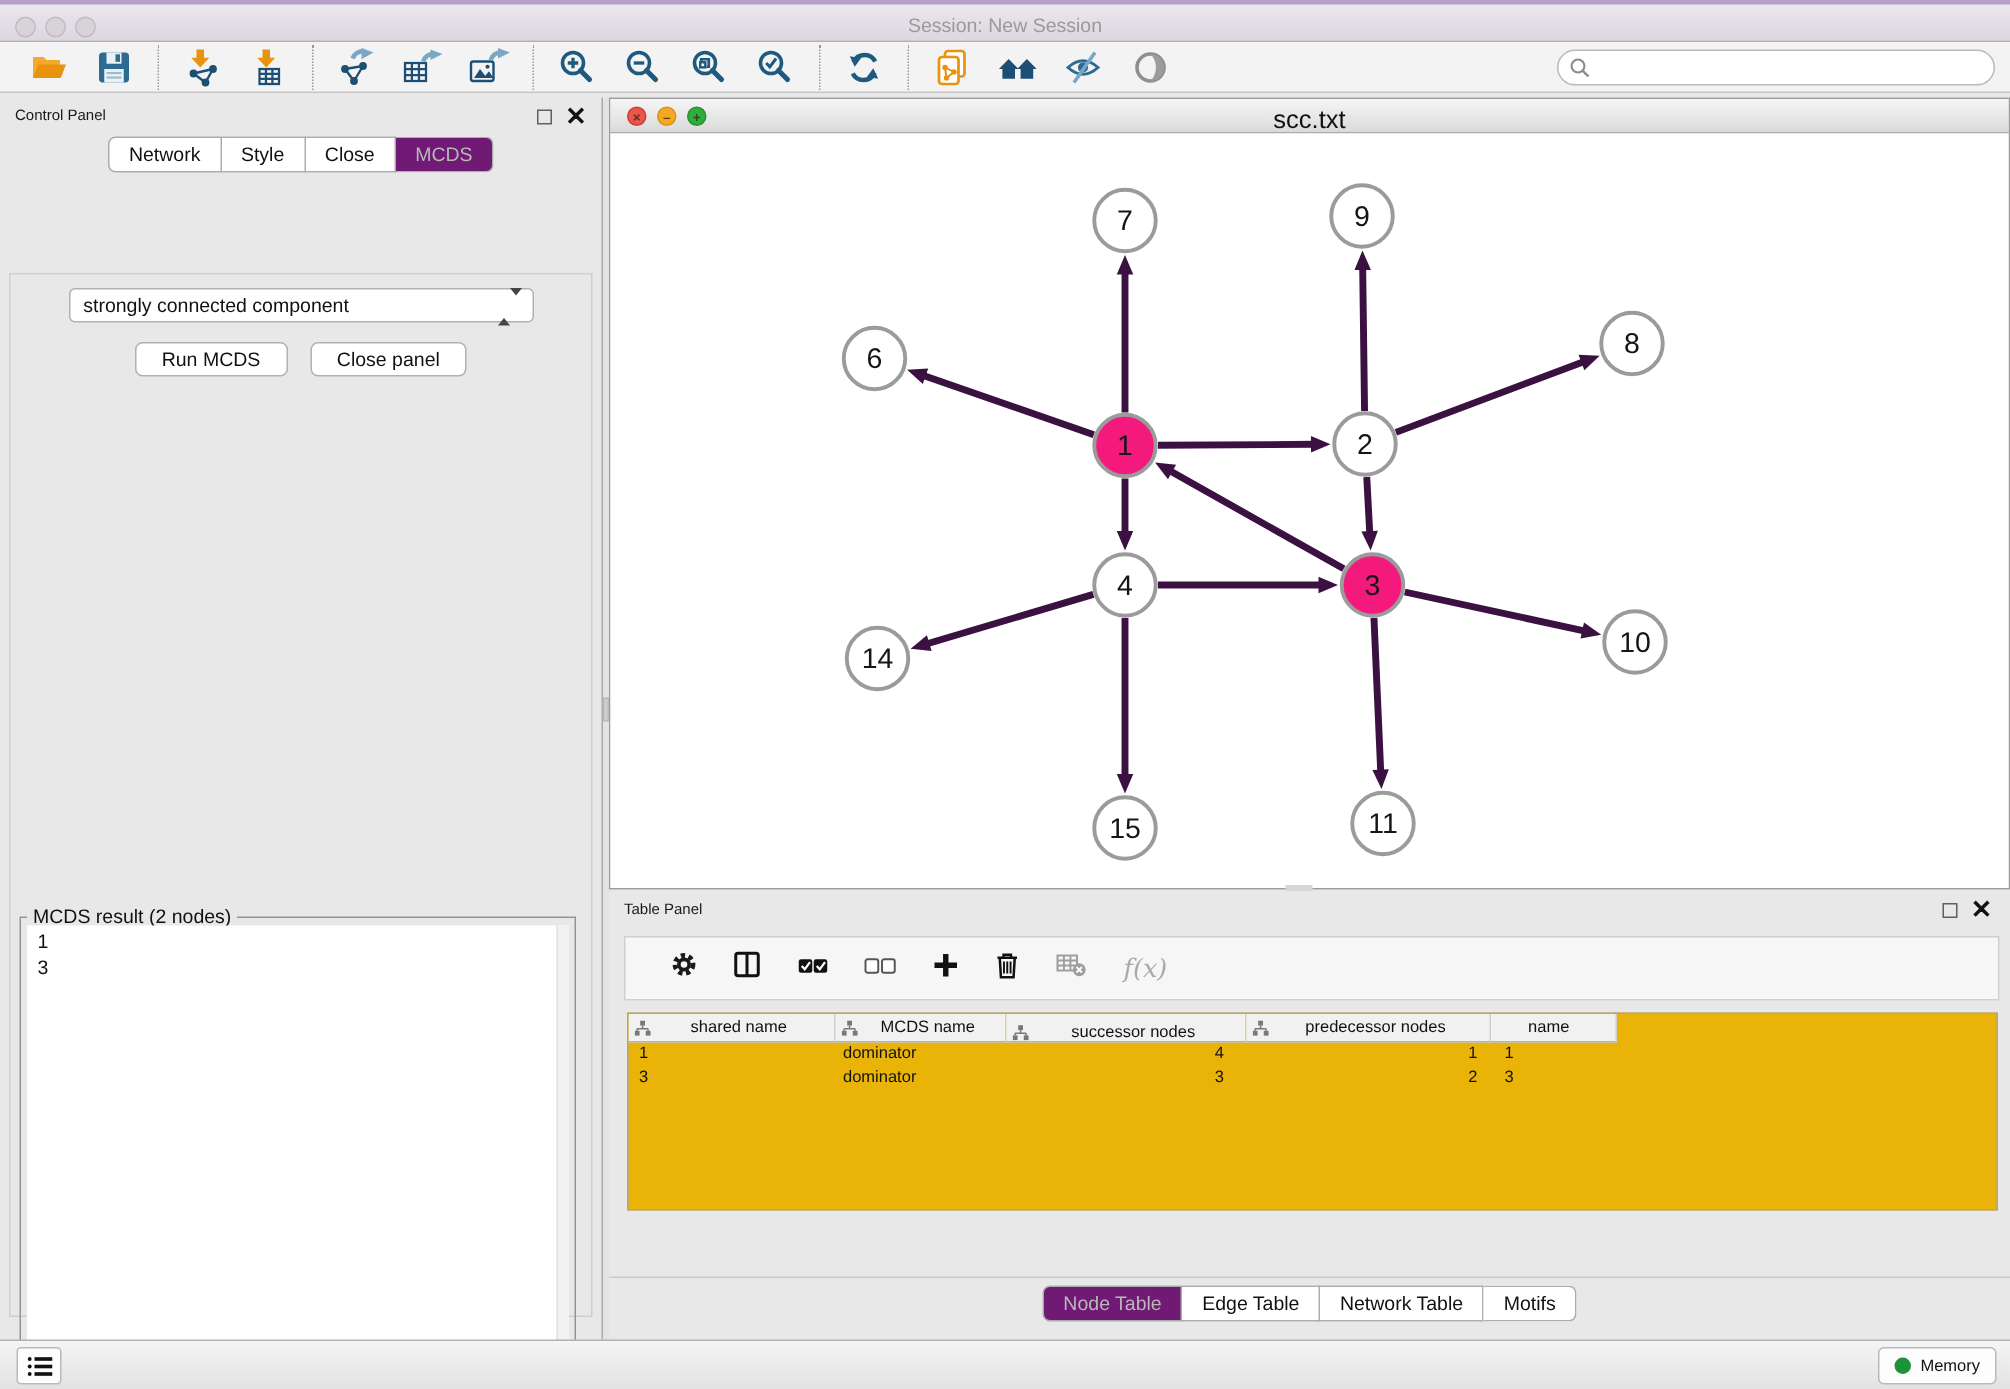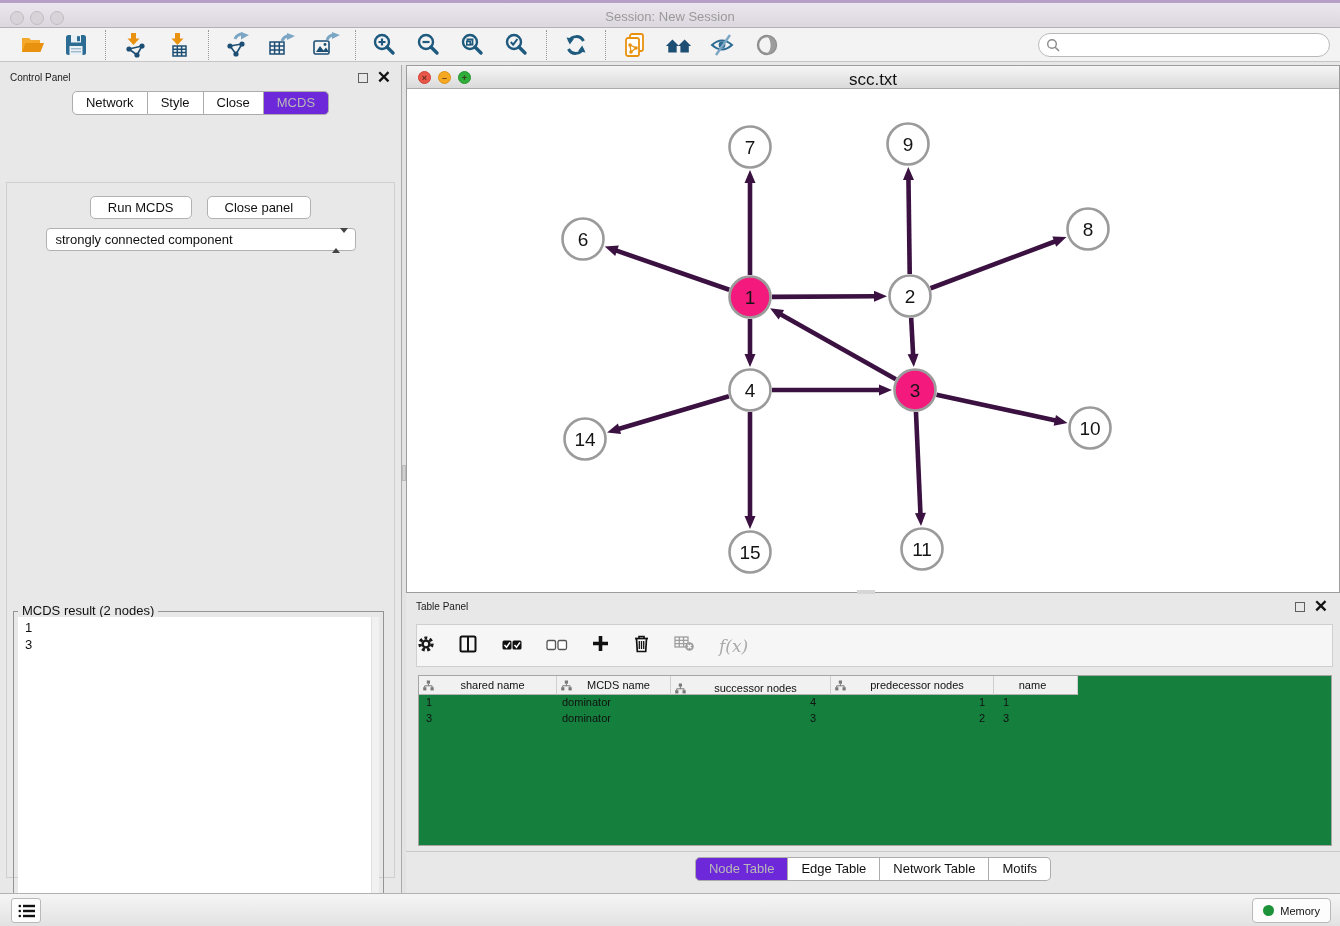--- a/index.html
+++ b/index.html
@@ -31,21 +31,21 @@
   .panel-head .ptitle { font-size:10px; color:#1a1a1a; }
   .panel-head .spacer { flex:1; }
   .winmax { width:10px; height:10px; border:1.4px solid #5f5f5f; margin-right:9px; }
   .winclose { font-size:17px; font-weight:700; color:#111; line-height:10px; }
   .tabrow { position:relative; z-index:2; text-align:center; margin-top:5px; }
   .tabset { display:inline-flex; }
   .tab { padding:3px 13px 4px 13px; font-size:13px; background:#fff; color:#111;
     border:1px solid #acacac; border-left:none; }
   .tab:first-child { border-left:1px solid #acacac; border-radius:5px 0 0 5px; }
   .tab:last-child { border-radius:0 5px 5px 0; }
-  .tab.active { background:#6d28d9; color:#b9b8b9; }
+  .tab.active { background:#701a75; color:#b9b8b9; }
   #cp-body { position:absolute; left:6px; right:6px; top:117px; bottom:15px;
     border:1px solid #cfcfcf; background:#e9e8e9; }
   #opt-label { margin-top:25px; text-align:center; font-size:13px; color:#111; }
   #opt-select { position:relative; margin:9px auto 0 auto; width:310px; height:23px; background:#fff;
     border:1px solid #b1b1b1; border-radius:4px; font-size:13px; color:#111;
     display:flex; align-items:center; padding-left:9px; }
   .stepper { position:absolute; right:7px; top:4px; }
   .stepper .up { width:0; height:0; border-left:4px solid transparent; border-right:4px solid transparent;
     border-bottom:5px solid #444; margin-bottom:3px; }
   .stepper .dn { width:0; height:0; border-left:4px solid transparent; border-right:4px solid transparent;
@@ -73,22 +73,22 @@
   .ntl { position:absolute; top:5px; width:13px; height:13px; border-radius:50%;
     font-size:9px; font-weight:700; color:rgba(60,30,20,.75); text-align:center; line-height:12px; }
   #net-title { position:absolute; left:0; right:0; top:4px; text-align:center; font-size:17px; color:#111; }
   #net-canvas { position:relative; width:932px; height:503px; background:#fff; }
   #graph-svg { display:block; }
   #hsplit-handle { position:absolute; left:450px; bottom:-2px; width:18px; height:4px; background:#d6d6d6; }
 
   
   #tablepanel { position:absolute; left:406px; top:595px; width:934px; height:298px; background:#e9e8e9; }
   #tp-toolbar { position:absolute; left:10px; right:7px; top:29px; height:43px; background:#f6f6f6;
-    border:1px solid #cfcfcf; display:flex; align-items:center; padding-left:0; gap:24px; }
-  #tp-table { position:absolute; left:12px; right:8px; top:80px; height:171px; background:#15803d;
+    border:1px solid #cfcfcf; display:flex; align-items:center; padding-left:30px; gap:24px; }
+  #tp-table { position:absolute; left:12px; right:8px; top:80px; height:132px; background:#eab308;
     border:1px solid #a5a5a5; overflow:hidden; }
   #thead { display:flex; height:19px; }
   .hcell { display:inline-flex; align-items:center; height:19px; background:#f1f1f1;
     border-right:1px solid #cfcfcf; border-bottom:1px solid #b3b3b3; font-size:11px; color:#111; }
   .hcell .hicon { margin:0 1px 0 4px; }
   .hcell .hlabel { flex:1; text-align:center; padding-right:6px; }
   .trow { display:flex; height:16px; font-size:11px; color:#111; }
   .tcell { display:inline-block; height:16px; line-height:15px; }
   .c0 { width:138px; } .c1 { width:114px; } .c2 { width:160px;align-items:flex-end; } .c3 { width:163px; } .c4 { width:84px; }
   .a-l0 { padding-left:7px; } .a-l1 { padding-left:5px; } .a-l4 { padding-left:9px; }
@@ -269,27 +269,27 @@
   </div>
   <div class="tabrow">
     <div class="tabset" id="cp-tabs">
         <div class="tab">Network</div>
         <div class="tab">Style</div>
         <div class="tab">Close</div>
         <div class="tab active">MCDS</div>
       </div>
   </div>
   <div id="cp-body">
+    <div id="opt-select">
+      <span>strongly connected component</span>
+      <span class="stepper"><span class="up"></span><span class="dn"></span></span>
+    </div>
     <div id="cp-buttons">
       <button class="mbtn">Run MCDS</button>
       <button class="mbtn">Close panel</button>
-    </div>
-    <div id="opt-select">
-      <span>strongly connected component</span>
-      <span class="stepper"><span class="up"></span><span class="dn"></span></span>
     </div>
     <div id="mcds-group">
       <span id="mcds-legend">MCDS result (2 nodes)</span>
       <div id="mcds-text">1
 3</div>
       <div id="mcds-scroll"></div>
     </div>
   </div>
 </div>
 

